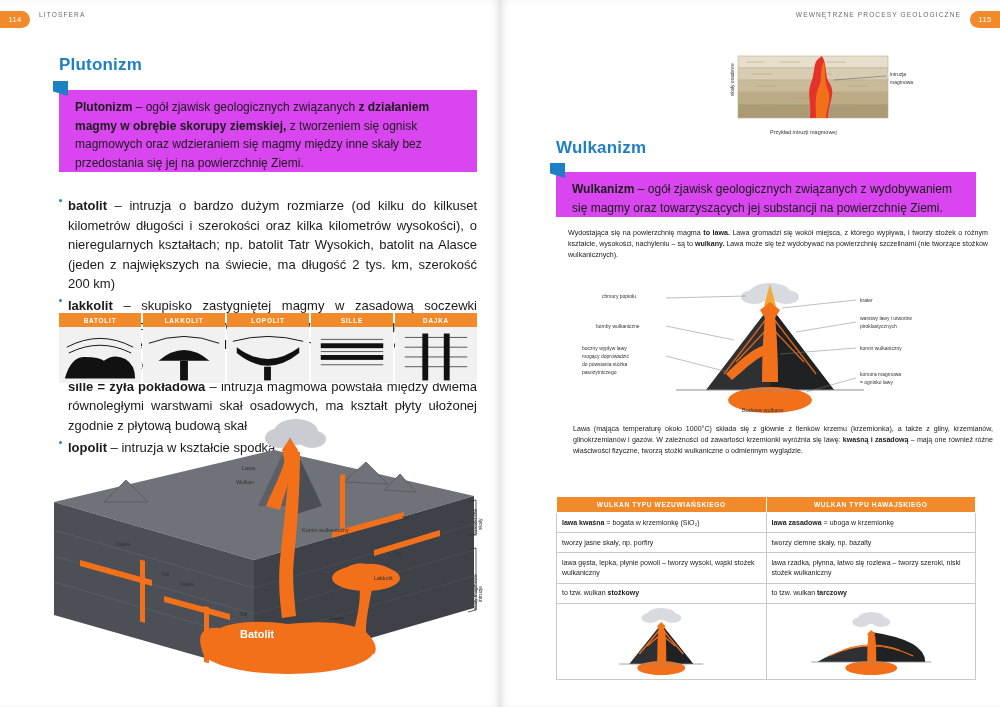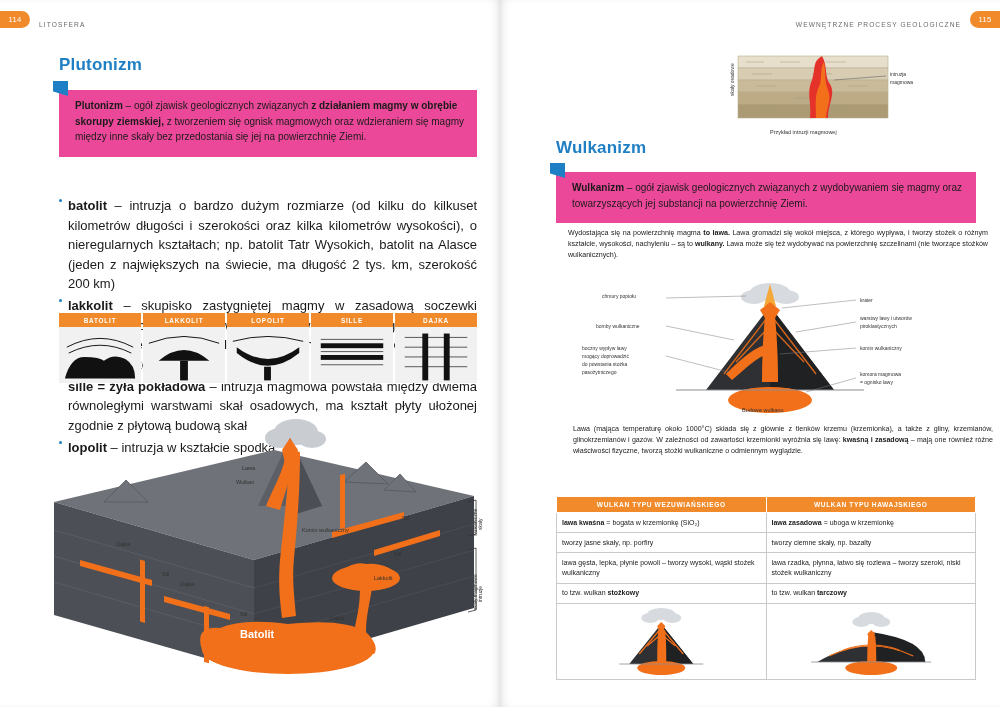--- a/index.html
+++ b/index.html
@@ -11,21 +11,21 @@
     font-size:7.2px;
     color:#1a1a1a;
     overflow:hidden;
   }
   .spread { position:relative; width:1000px; height:707px; display:flex; }
   .page { position:relative; width:500px; height:707px; background:#ffffff; }
   .page.left { box-shadow: inset -6px 0 14px -10px rgba(0,0,0,.35); }
   .page.right { box-shadow: inset 6px 0 14px -10px rgba(0,0,0,.35); }
 
   
-  .head { position:absolute; top:11px; height:17px; display:flex; align-items:flex-end; }
+  .head { position:absolute; top:11px; height:17px; display:flex; align-items:flex-start; }
   .head.left { left:0; }
   .head.right { right:0; }
   .folio {
     width:30px; height:17px; border-radius:9px; background:#f08a2a;
     color:#fff; font-size:7.6px; display:flex; align-items:center; justify-content:center;
     letter-spacing:.3px;
   }
   .folio.left { border-top-left-radius:0; border-bottom-left-radius:0; }
   .folio.right { border-top-right-radius:0; border-bottom-right-radius:0; }
   .head-title {
@@ -33,22 +33,22 @@
   }
   .head.left .head-title { margin-left:9px; }
   .head.right .head-title { margin-right:9px; }
 
   
   h1.sect {
     margin:0; color:#1f7fc4; font-size:17px; font-weight:bold; letter-spacing:.2px;
   }
   
   .defbox {
-    background:#ec4899; position:relative; padding:8px 10px 12px 16px; line-height:1.55;
-    font-size:10px;
+    background:#d946ef; position:relative; padding:8px 10px 0 16px; line-height:1.55;
+    font-size:12px;
   }
   .defbox:before {
     content:""; position:absolute; left:-6px; top:-9px; width:0; height:0;
     border-left:13px solid #1f7fc4; border-bottom:11px solid transparent; border-top:0;
   }
   .defbox .flag {
     position:absolute; left:-5px; top:-9px; width:14px; height:15px; background:#1f7fc4;
     clip-path: polygon(0 0, 100% 0, 100% 100%, 0 72%);
   }
   .defbox b { font-weight:bold; }

